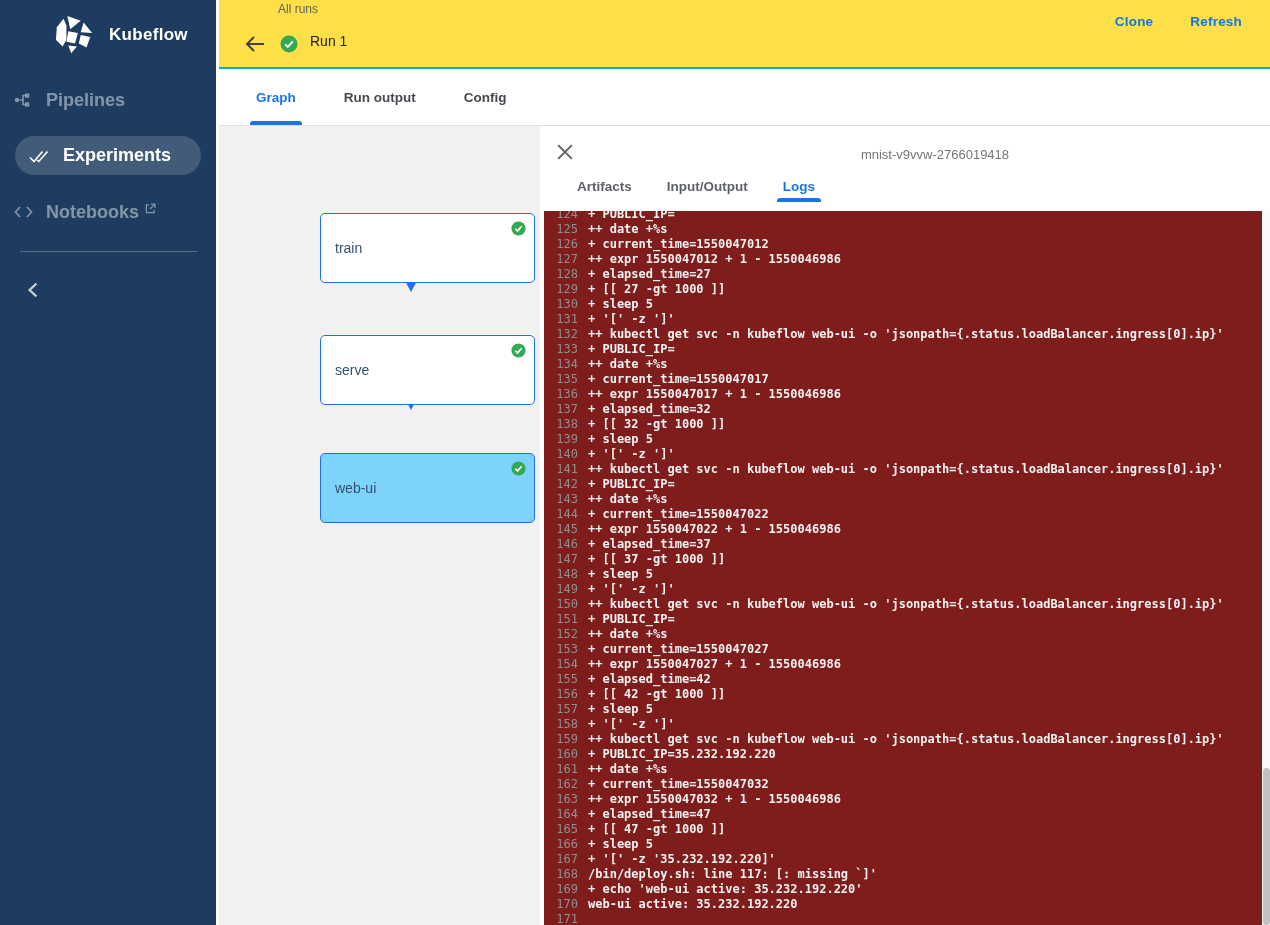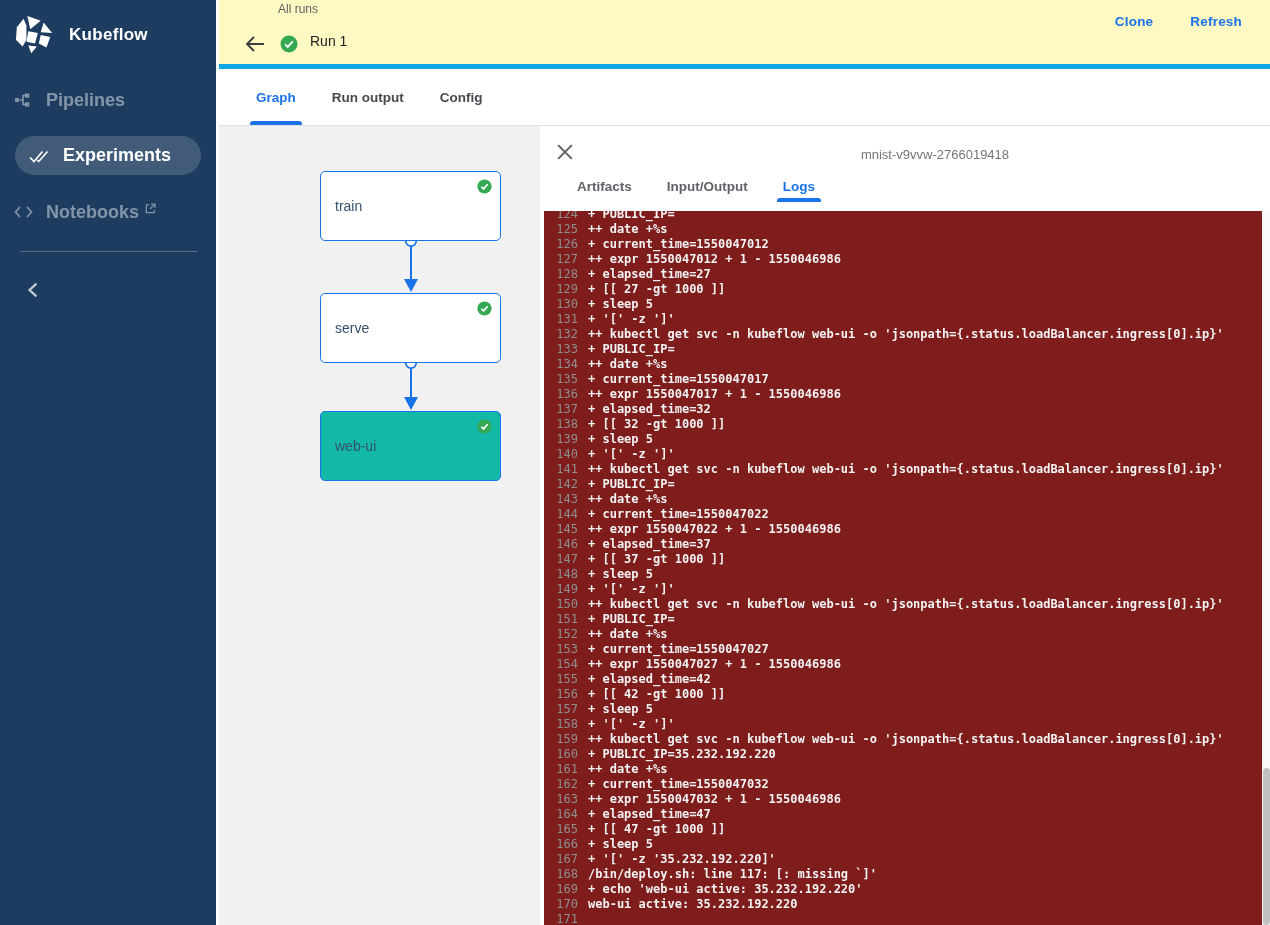--- a/index.html
+++ b/index.html
@@ -1,61 +1,61 @@
 <!DOCTYPE html>
 <html><head>
 <meta charset="utf-8">
 <style>
   * { margin:0; padding:0; box-sizing:border-box; }
   html,body { width:1270px; height:925px; overflow:hidden; background:#fff;
               font-family:"Liberation Sans", sans-serif; }
   body { position:relative; }
 
   
-  .sidebar { position:absolute; left:0; top:0; width:216px; height:925px; background:#1d3c5f; }
+  .sidebar { position:absolute; left:0; top:0; width:216px; height:925px; background:#1d3c5f;padding-left:40px; }
   .brand-row { display:flex; align-items:center; gap:13px; padding:12px 0 0 14px; height:58px; }
   .brand-name { color:#fff; font-size:17px; font-weight:700; letter-spacing:.3px; }
   .nav-item { position:absolute; left:0; width:219px; height:40px; display:flex; align-items:center;
               color:rgba(255,255,255,.45); font-size:18px; font-weight:700; }
   .nav-item .nav-icon { width:46px; display:flex; justify-content:center; flex:none; }
   .nav-pipelines { top:80px; }
   .nav-experiments { top:136px; left:15px; width:186px; height:39px; border-radius:20px;
                      background:rgba(255,255,255,.16); color:#fff; }
   .nav-experiments .nav-icon { width:48px; }
   .nav-notebooks { top:192px; }
   .ext-icon { margin-left:6px; margin-top:-8px; }
   .side-divider { position:absolute; top:251px; left:20px; width:177px; height:1px;
                   background:rgba(255,255,255,.25); }
   .collapse-btn { position:absolute; top:282px; left:26px; width:20px; height:16px; cursor:pointer; }
 
   
-  .topbar { position:absolute; left:219px; top:0; width:1051px; height:69px; background:#fef9c3;
-            border-bottom:5px solid #0ea5e9; }
+  .topbar { position:absolute; left:219px; top:0; width:1051px; height:69px; background:#fde047;
+            border-bottom:2px solid #0ea5e9; }
   .breadcrumb { position:absolute; left:59px; top:2px; font-size:12px; color:#616161; cursor:pointer; }
   .back-btn { position:absolute; left:25px; top:34px; width:22px; height:20px; cursor:pointer; }
   .run-status { position:absolute; left:61px; top:35px; width:18px; height:18px; }
   .run-title { position:absolute; left:91px; top:33px; font-size:14px; font-weight:500; color:#212121; }
   .top-actions { position:absolute; right:0; top:14px; display:flex; gap:37px; padding-right:28px; }
   .link-btn { color:#1a73e8; font-size:13.5px; font-weight:700; letter-spacing:.2px; cursor:pointer; }
 
   
   .tabbar { position:absolute; left:219px; top:70px; width:1051px; height:56px; background:#fff;
-            border-bottom:1px solid #e0e0e0; display:flex; align-items:stretch; padding-left:35px; gap:32px; }
+            border-bottom:1px solid #e0e0e0; display:flex; align-items:stretch; padding-left:35px; gap:44px; }
   .tab { display:flex; align-items:center; font-size:13.5px; font-weight:700; color:#464a4e;
          position:relative; cursor:pointer; padding:0 2px; }
   .tab.active { color:#1a73e8; }
   .tab.active::after { content:""; position:absolute; left:-4px; right:-4px; bottom:0; height:4px;
                        background:#1a73e8; border-radius:3px 3px 0 0; }
 
   
   .graph { position:absolute; left:219px; top:126px; width:321px; height:799px; background:#f1f1f1; }
   .graph svg.edges { position:absolute; left:0; top:0; }
-  .node { position:absolute; left:101px; width:181px; height:70px; background:#fff;
-          border:1px solid #1a73e8; border-radius:5px; cursor:pointer; }
-  .node.selected { background:#14b8a6; }
+  .node { position:absolute; left:101px; width:215px; height:70px; background:#fff;
+          border:1px solid #1a73e8; border-radius:5px; cursor:pointer;margin-top:42px; }
+  .node.selected { background:#7dd3fc; }
   .node-label { position:absolute; left:14px; top:50%; transform:translateY(-50%);
                 font-size:14px; color:#35506e; }
   .node-check { position:absolute; right:8px; top:7px; width:15px; height:15px; }
   .node-train { top:45px; } .node-serve { top:167px; } .node-webui { top:285px; }
 
   
   .panel { position:absolute; left:540px; top:126px; width:730px; height:799px; background:#fff; }
   .panel-head { position:relative; height:85px; }
   .close-btn { position:absolute; left:17px; top:18px; width:18px; height:18px; cursor:pointer; }
   .panel-title { position:absolute; left:60px; right:0; top:21px; text-align:center;

